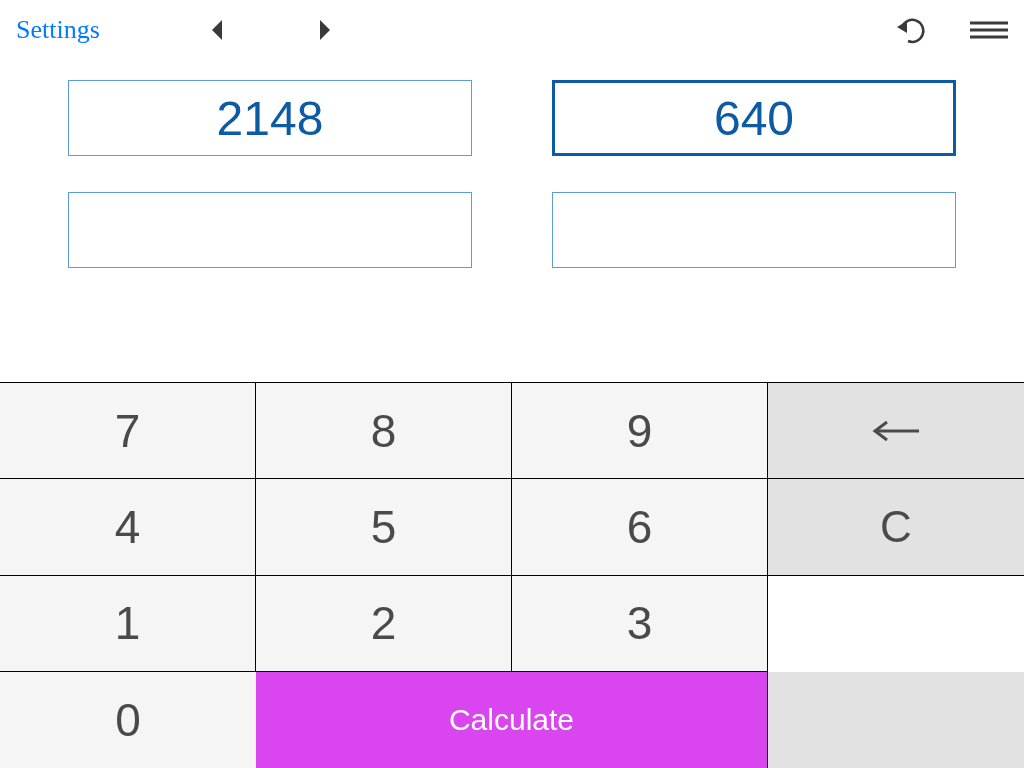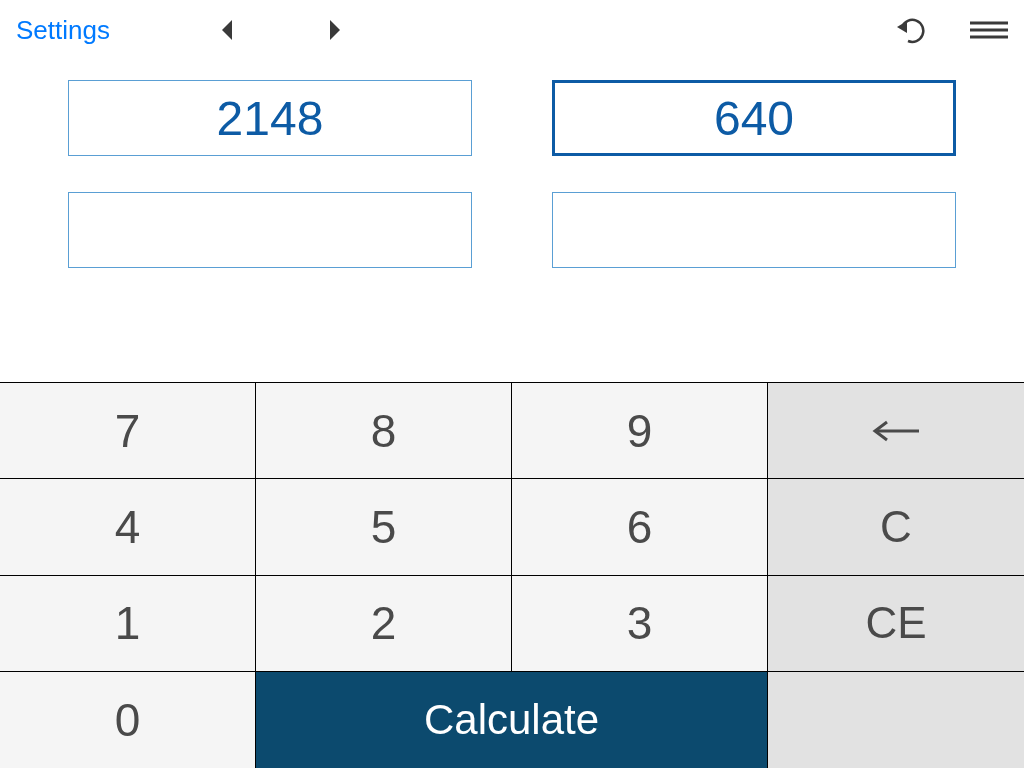--- a/index.html
+++ b/index.html
@@ -10,20 +10,21 @@
       background: #ffffff;
       overflow: hidden;
       display: flex;
       flex-direction: column;
     }
     .header {
       display: flex;
       align-items: center;
       height: 60px;
       padding: 4px 16px;
+      font-family: Liberation Serif, serif;
     }
     .settings-link {
       color: #007aff;
       font-size: 26px;
       font-weight: 400;
       cursor: pointer;
     }
     .nav-arrows {
       display: flex;
       gap: 90px;
@@ -99,23 +100,23 @@
       font-size: 44px;
     }
     .key-0 {
       grid-column: 1;
       grid-row: 4;
       border-bottom: none;
     }
     .key-calc {
       grid-column: 2 / 4;
       grid-row: 4;
-      background: #0c4a6e;
+      background: #d946ef;
       color: #ffffff;
-      font-size: 42px;
+      font-size: 30px;
       font-weight: 400;
       border-bottom: none;
     }
     .key-blank {
       grid-column: 4;
       grid-row: 4;
       border-bottom: none;
       border-right: none;
     }
   </style>
@@ -176,17 +177,16 @@
       <polyline points="16,2 4,11 16,20" fill="none" stroke="#4a4a4a" stroke-width="3"></polyline>
     </svg>
   </div>
   <div class="key">4</div>
   <div class="key">5</div>
   <div class="key">6</div>
   <div class="key fn">C</div>
   <div class="key">1</div>
   <div class="key">2</div>
   <div class="key">3</div>
-  <div class="key fn">CE</div>
   <div class="key key-0">0</div>
   <div class="key key-calc">Calculate</div>
   <div class="key fn key-blank"></div>
 </div>
 
 </body></html>

